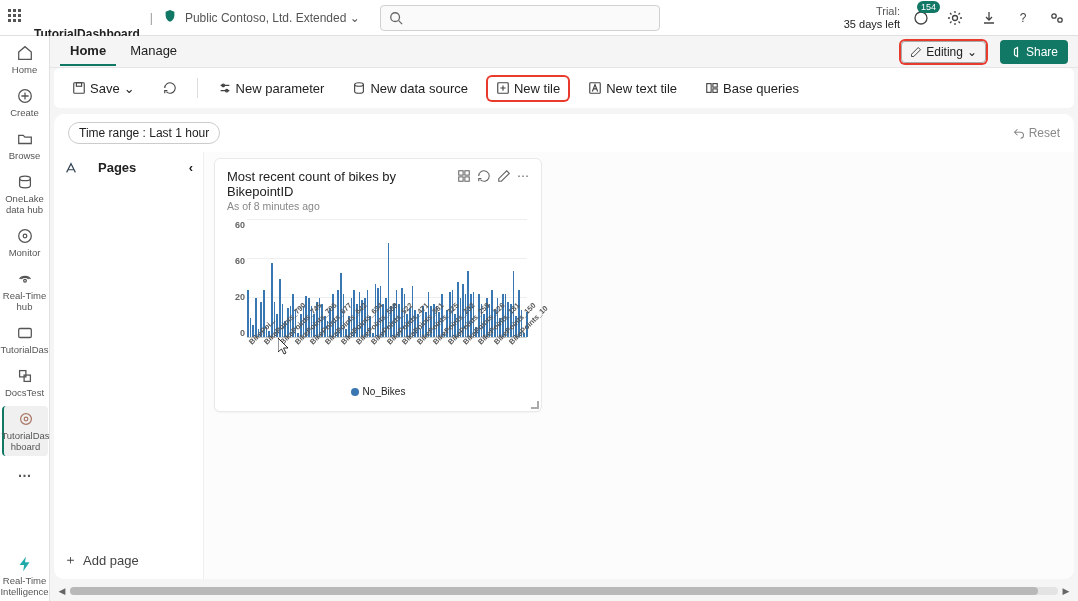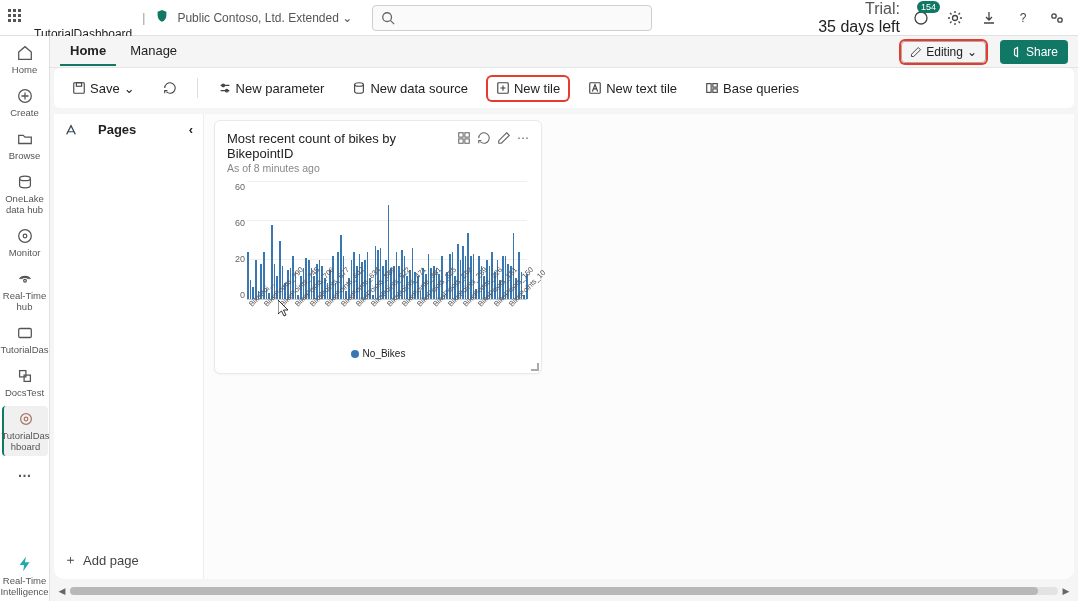--- a/index.html
+++ b/index.html
@@ -3,29 +3,29 @@
 <meta charset="utf-8">
 <style>
   * { box-sizing: border-box; margin: 0; padding: 0; }
   html, body { width: 1078px; height: 601px; font-family: "Segoe UI", Arial, sans-serif; font-size: 12px; color: #222; background: #f5f5f5; overflow: hidden; }
   body { display: flex; flex-direction: column; }
 
   
   .topbar { display: flex; align-items: center; height: 36px; background: #fff; border-bottom: 1px solid #e0e0e0; padding: 0 8px; gap: 8px; flex-shrink: 0; }
   .waffle { width: 18px; height: 18px; display: grid; grid-template-columns: repeat(3,3px); grid-template-rows: repeat(3,3px); gap: 2px; cursor: pointer; }
   .waffle span { background: #555; }
-  .crumb { font-weight: 400; margin-top: 32px; }
+  .crumb { font-weight: 700; margin-top: 32px; }
   .crumb-sep { color: #999; margin: 0 2px; }
   .shield { color: #117865; }
   .topbar .weak { color: #555; }
   .searchbox { margin-left: 12px; flex: 0 0 280px; display: flex; align-items: center; border: 1px solid #d0d0d0; border-radius: 4px; height: 26px; padding: 0 8px; background: #fafafa; gap: 6px; }
   .searchbox svg { width: 14px; height: 14px; flex-shrink: 0; }
   .searchbox input { border: none; outline: none; background: transparent; width: 100%; font-size: 13px; }
   .topbar-spacer { flex: 1; }
-  .trial { text-align: right; line-height: 1.1; font-size: 16px; margin-left: 12px; }
+  .trial { text-align: right; line-height: 1.1; font-size: 11px; margin-left: 12px; }
   .trial .tline1 { color: #555; }
   .iconbtn { width: 26px; height: 26px; display: flex; align-items: center; justify-content: center; border-radius: 4px; cursor: pointer; position: relative; color: #444; }
   .pill { position: absolute; top: -4px; right: -6px; background: #117865; color: #fff; border-radius: 8px; font-size: 9px; padding: 1px 4px; }
 
   
   .shell { flex: 1; display: flex; min-height: 0; }
   .leftrail { width: 50px; background: #fff; border-right: 1px solid #e0e0e0; display: flex; flex-direction: column; align-items: center; padding-top: 4px; gap: 4px; font-size: 9.5px; color: #555; }
   .railitem { width: 46px; display: flex; flex-direction: column; align-items: center; gap: 2px; padding: 4px 0; border-radius: 4px; cursor: pointer; text-align: center; }
   .railitem svg { width: 18px; height: 18px; }
   .railitem.sel { background: #f0f0f0; border-left: 2px solid #117865; }
@@ -58,21 +58,21 @@
   .pagerow .more { margin-left: auto; color: #777; }
   .addpage { margin-top: auto; padding: 10px; display: flex; gap: 6px; align-items: center; cursor: pointer; color: #444; font-size: 13px; }
 
   .canvas { flex: 1; position: relative; background: #fcfcfc; overflow: hidden; }
   .tile { position: absolute; left: 10px; top: 6px; width: 328px; background: #fff; border: 1px solid #e9e9e9; border-radius: 6px; padding: 10px 12px 14px 12px; box-shadow: 0 1px 2px rgba(0,0,0,0.04); }
   .tile .titlebar { display: flex; align-items: flex-start; }
   .tile .title { font-size: 13px; font-weight: 500; }
   .tile .subtitle { font-size: 10.5px; color: #888; margin-top: 1px; }
   .tile .tileactions { margin-left: auto; display: flex; gap: 6px; color: #666; }
   .tile .tileactions div { cursor: pointer; }
-  .chart { margin-top: 8px; width: 300px; height: 160px; position: relative; }
+  .chart { margin-top: 8px; width: 300px; height: 160px; position: relative; font-weight: bold; }
   .yticks { position: absolute; left: 0; top: 0; bottom: 42px; display: flex; flex-direction: column; justify-content: space-between; font-size: 9px; color: #666; width: 18px; text-align: right; }
   .plot { position: absolute; left: 20px; right: 0; top: 0; bottom: 42px; border-bottom: 1px solid #ccc; }
   .gridline { position: absolute; left: 0; right: 0; border-top: 1px solid #eee; }
   .bars { position: absolute; left: 0; right: 0; bottom: 0; top: 0; display: flex; align-items: flex-end; gap: 1px; }
   .bar { width: 2px; background: #3877b2; }
   .xticks { position: absolute; left: 20px; right: 0; bottom: 0; height: 42px; }
   .xlabel { position: absolute; bottom: 0; font-size: 7.5px; color: #555; transform-origin: top left; transform: rotate(-45deg); white-space: nowrap; }
   .legend { text-align: center; font-size: 10px; margin-top: 6px; }
   .legend .dot { display: inline-block; width: 8px; height: 8px; border-radius: 50%; background: #3877b2; margin-right: 4px; vertical-align: middle; }
   .resize { position: absolute; right: 2px; bottom: 2px; width: 8px; height: 8px; border-right: 2px solid #aaa; border-bottom: 2px solid #aaa; cursor: nwse-resize; }
@@ -295,20 +295,30 @@
       <div class="tbtn">
         <svg viewBox="0 0 16 16" fill="none" stroke="#444" stroke-width="1.3">
             <rect x="2" y="3" width="5" height="10"></rect>
             <rect x="9" y="3" width="5" height="4"></rect>
             <rect x="9" y="9" width="5" height="4"></rect>
           </svg>
         <span>Base queries</span>
       </div>
     </div>
 
+    <div class="timerow">
+      <div class="timechip">Time range : Last 1 hour</div>
+      <div class="time-spacer"></div>
+      <div class="resetbtn">
+        <svg width="12" height="12" viewBox="0 0 16 16" fill="none" stroke="#888" stroke-width="1.4">
+            <path d="M6 3L2 7l4 4M2 7h8a4 4 0 0 1 0 8"></path>
+          </svg>
+        <span>Reset</span>
+      </div>
+    </div>
 
     <div class="workarea">
       <div class="pagespanel">
         <div class="header">
           <span style="display:flex;align-items:center;gap:20px">
             <svg width="14" height="14" viewBox="0 0 16 16" fill="none" stroke="#345" stroke-width="1.3">
                 <path d="M3 13l5-10 5 10M5 10h6"></path>
               </svg>
             <span>Pages</span>
           </span>

